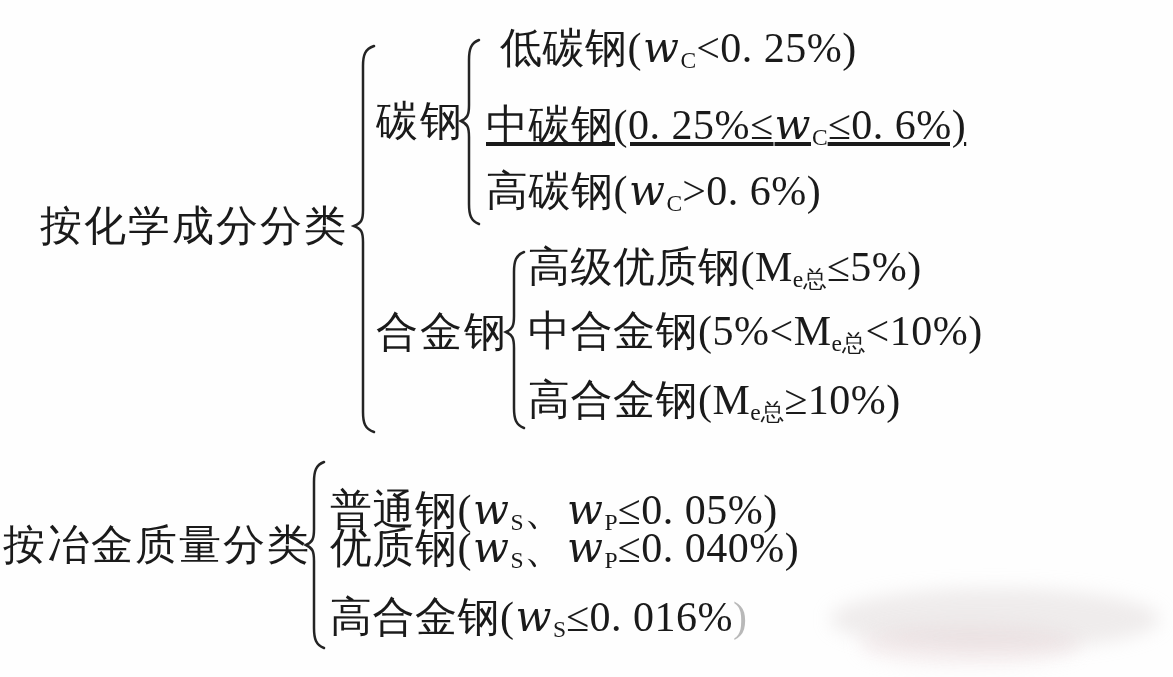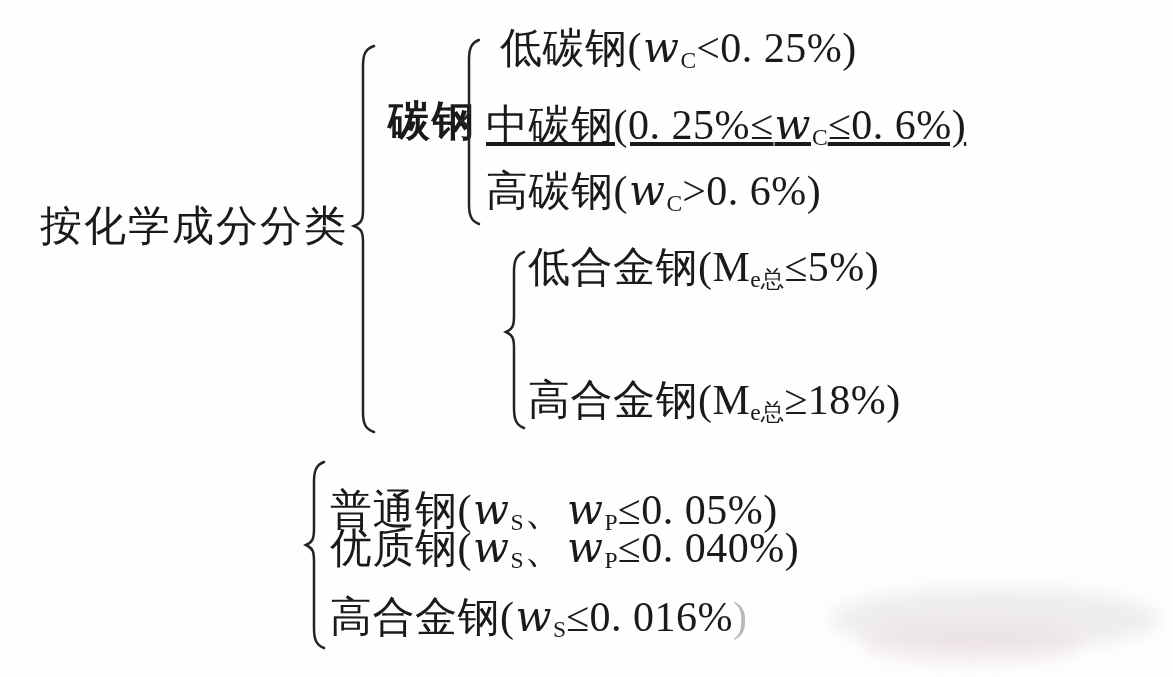--- a/index.html
+++ b/index.html
@@ -34,38 +34,41 @@
 <body>
 
 <div class="diagram">
 
   <div class="abs node-label" style="left:40px; top:205px;">按化学成分分类</div>
 
   <svg class="brace" style="left:352px; top:44px;" width="24" height="390" viewBox="0 0 24 390">
       <path d="M 22 2 C 13 5 11 11 11 22 L 11 166 C 11 176 9.5 179 2 182 C 9.5 185 11 188 11 198 L 11 368 C 11 379 13 385 22 388" stroke="#242424"></path>
     </svg>
 
-  <div class="abs node-label" style="left:388px; top:100px;font-weight:bold;">碳钢</div>
+  <div class="abs node-label" style="left:376px; top:100px;">碳钢</div>
 
   <svg class="brace" style="left:459px; top:38px;" width="22" height="188" viewBox="0 0 22 188">
       <path d="M 20 2 C 12 5 10 11 10 22 L 10 67 C 10 77 8.5 80 2 83 C 8.5 86 10 89 10 99 L 10 166 C 10 177 12 183 20 186" stroke="#242424"></path>
     </svg>
 
   <div class="abs item" style="left:500px; top:27px;"><span class="seg-n">低碳钢(</span><span class="seg-i">w</span><span class="seg-s">C</span><span class="seg-n">&lt;0. 25%)</span></div>
   <div class="abs item" style="left:486px; top:104px;text-decoration:underline;"><span class="seg-n">中碳钢(0. 25%≤</span><span class="seg-i">w</span><span class="seg-s">C</span><span class="seg-n">≤0. 6%)</span></div>
   <div class="abs item" style="left:486px; top:170px;"><span class="seg-n">高碳钢(</span><span class="seg-i">w</span><span class="seg-s">C</span><span class="seg-n">&gt;0. 6%)</span></div>
 
+  <div class="abs node-label" style="left:376px; top:311px;">合金钢</div>
 
   <svg class="brace" style="left:504px; top:250px;" width="22" height="180" viewBox="0 0 22 180">
       <path d="M 20 2 C 12 5 10 11 10 22 L 10 66 C 10 76 8.5 79 2 82 C 8.5 85 10 88 10 98 L 10 158 C 10 169 12 175 20 178" stroke="#242424"></path>
     </svg>
 
-  <div class="abs item" style="left:528px; top:246px;"><span class="seg-n">低合金钢(M</span><span class="seg-s">e总</span><span class="seg-n">≤5%)</span></div>
-  <div class="abs item" style="left:528px; top:379px;"><span class="seg-n">高合金钢(M</span><span class="seg-s">e总</span><span class="seg-n">≥18%)</span></div>
+  <div class="abs item" style="left:528px; top:246px;"><span class="seg-n">高级优质钢(M</span><span class="seg-s">e总</span><span class="seg-n">≤5%)</span></div>
+  <div class="abs item" style="left:528px; top:310px;"><span class="seg-n">中合金钢(5%&lt;M</span><span class="seg-s">e总</span><span class="seg-n">&lt;10%)</span></div>
+  <div class="abs item" style="left:528px; top:379px;"><span class="seg-n">高合金钢(M</span><span class="seg-s">e总</span><span class="seg-n">≥10%)</span></div>
 
+  <div class="abs node-label" style="left:3px; top:524px;">按冶金质量分类</div>
 
   <svg class="brace" style="left:304px; top:460px;" width="22" height="190" viewBox="0 0 22 190">
       <path d="M 20 2 C 12 5 10 11 10 22 L 10 69 C 10 79 8.5 82 2 85 C 8.5 88 10 91 10 101 L 10 168 C 10 179 12 185 20 188" stroke="#242424"></path>
     </svg>
 
   <div class="abs item" style="left:330px; top:458px;margin-top:31px;"><span class="seg-n">普通钢(</span><span class="seg-i">w</span><span class="seg-s">S</span><span class="seg-n">、</span><span class="seg-i">w</span><span class="seg-s">P</span><span class="seg-n">≤0. 05%)</span></div>
   <div class="abs item" style="left:330px; top:527px;"><span class="seg-n">优质钢(</span><span class="seg-i">w</span><span class="seg-s">S</span><span class="seg-n">、</span><span class="seg-i">w</span><span class="seg-s">P</span><span class="seg-n">≤0. 040%)</span></div>
   <div class="abs item" style="left:330px; top:596px;"><span class="seg-n">高合金钢(</span><span class="seg-i">w</span><span class="seg-s">S</span><span class="seg-n">≤0. 016%</span><span class="seg-f">)</span></div>
 
   <div class="smudge smudge-1" style="left:830px; top:588px; width:330px; height:62px;"></div>

